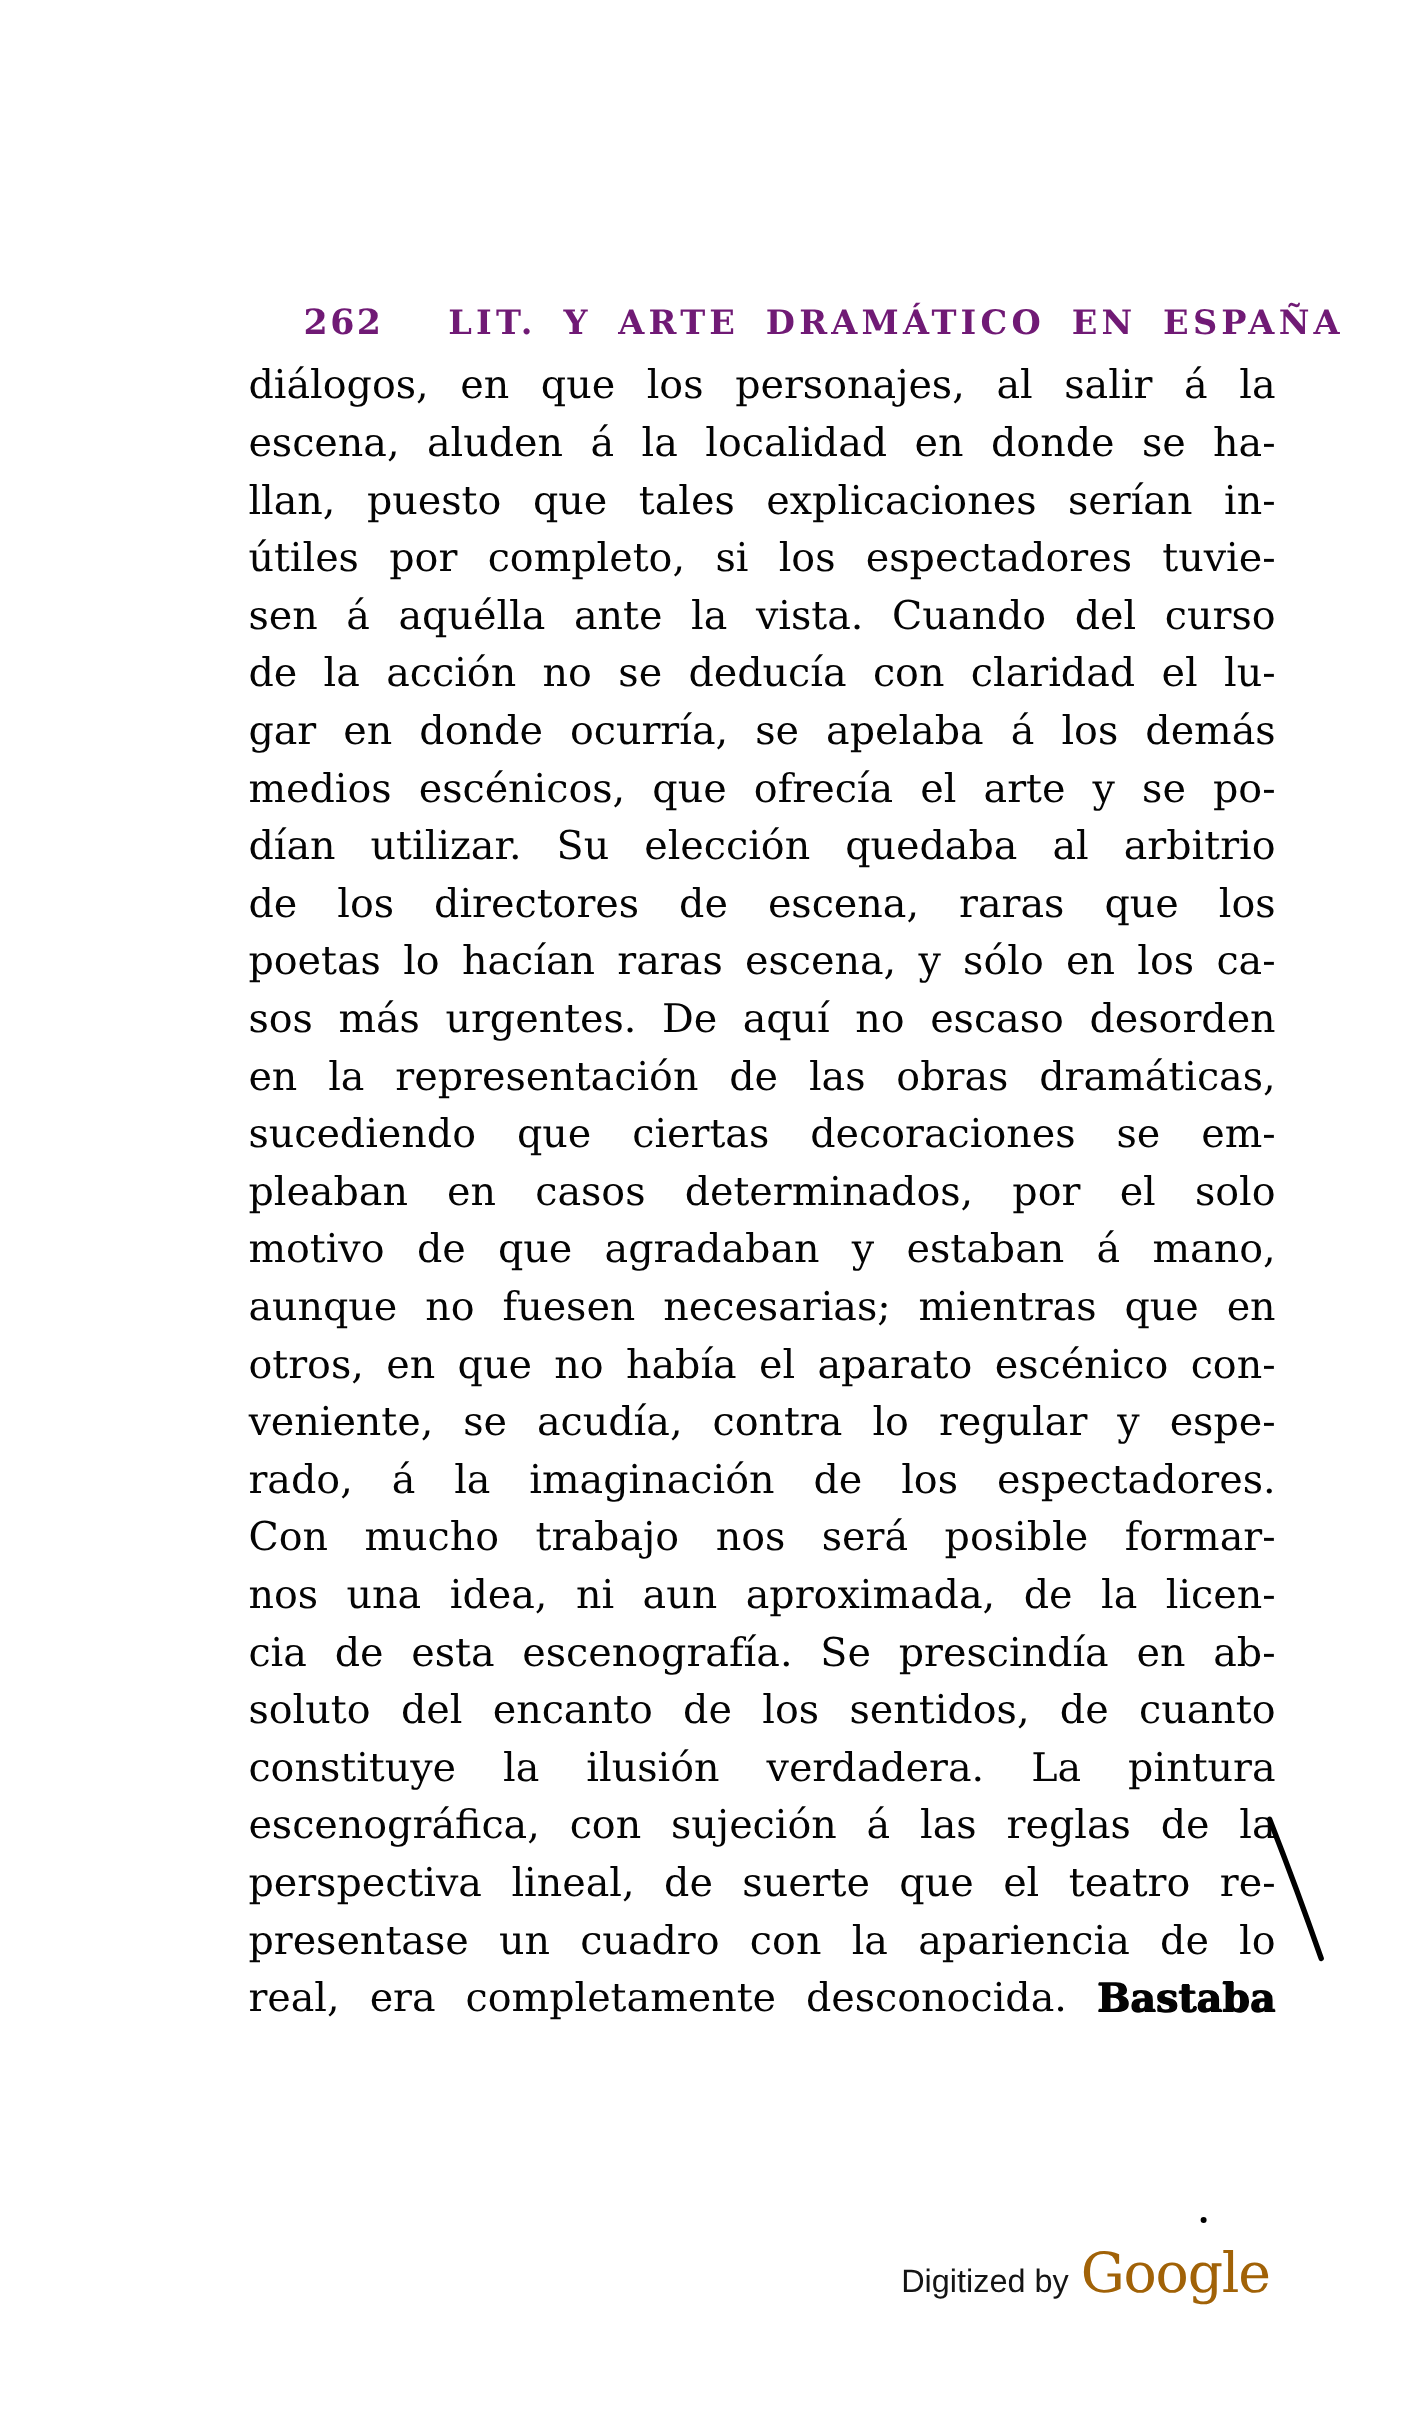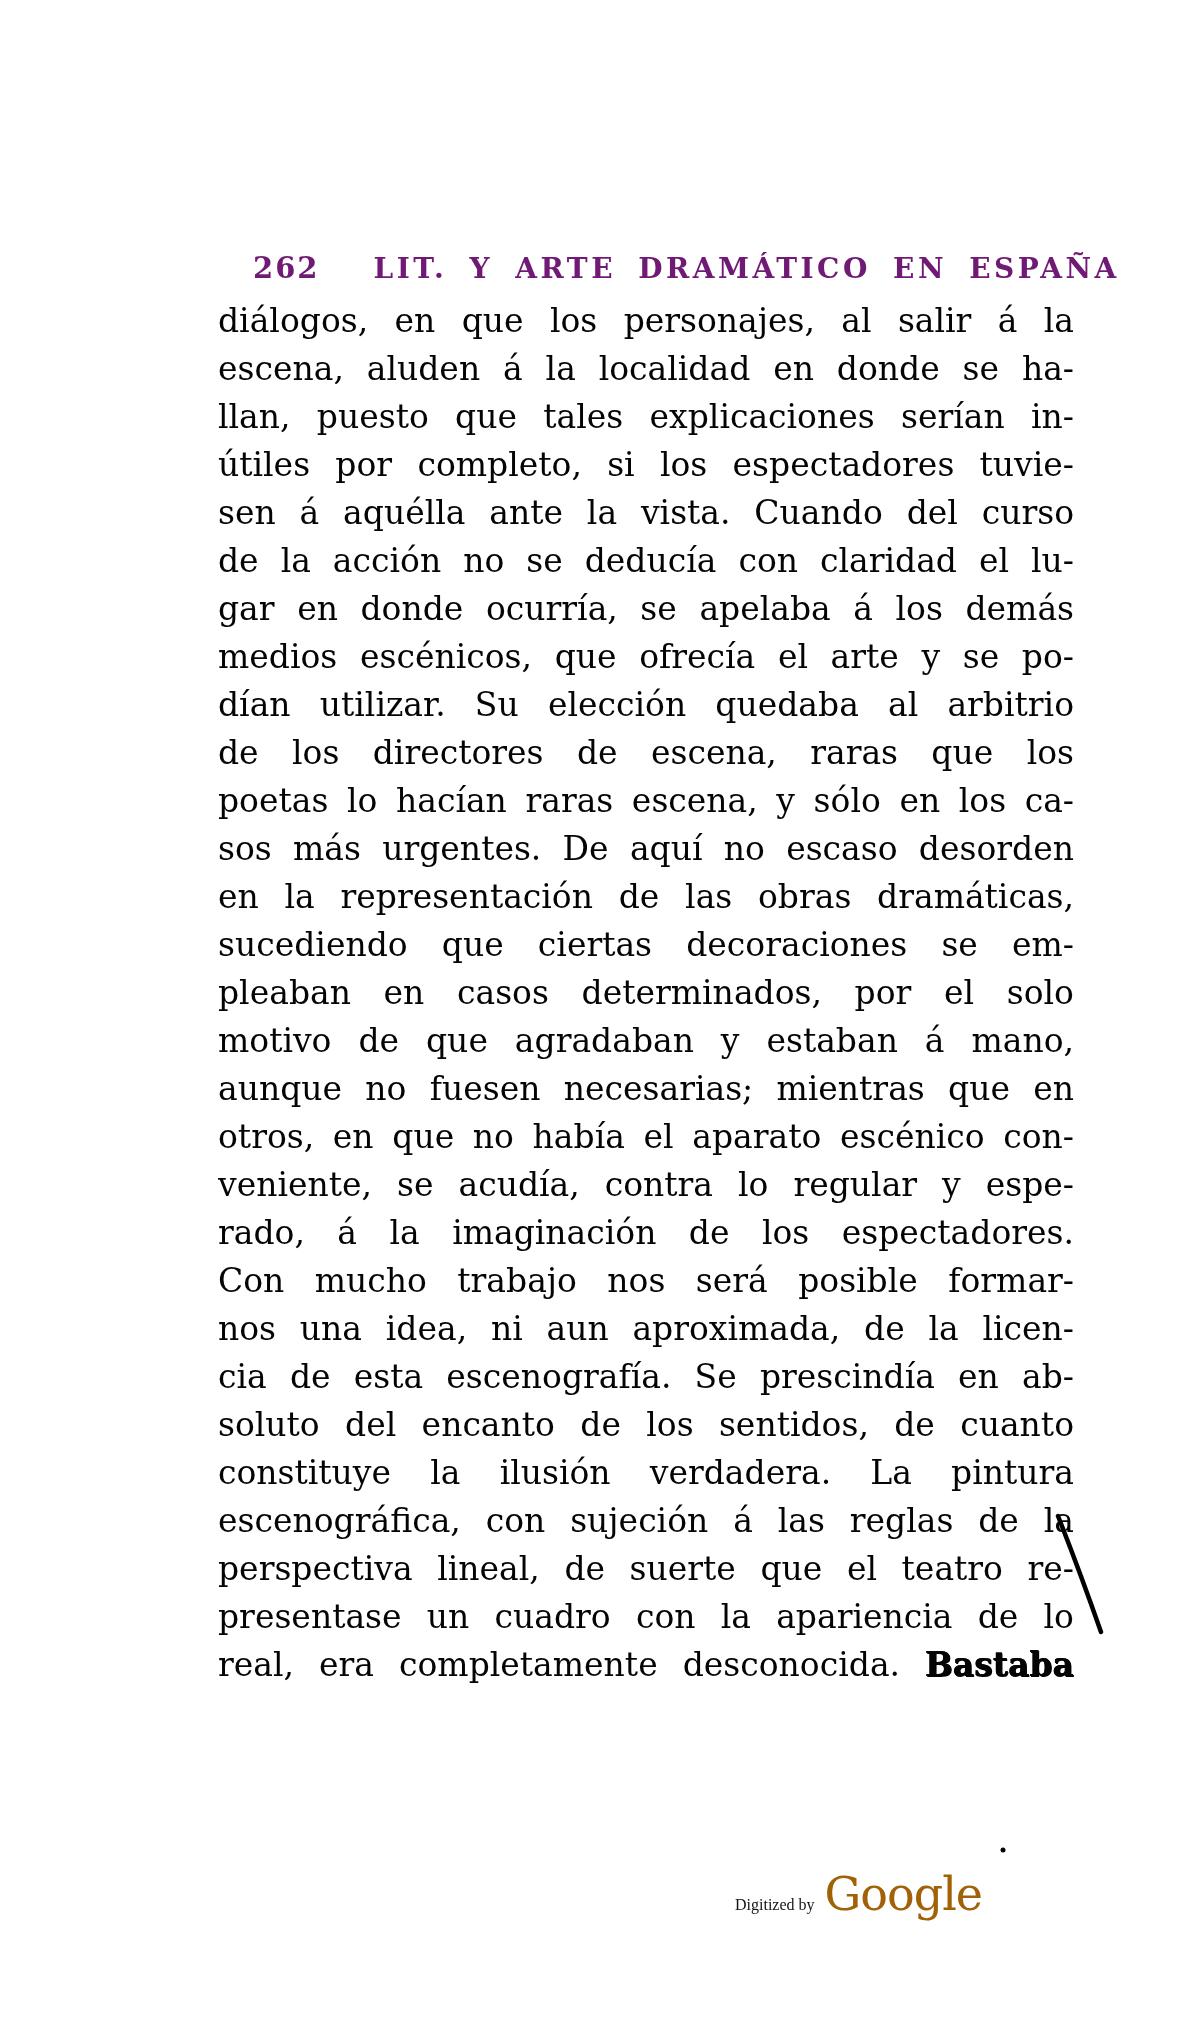--- a/index.html
+++ b/index.html
@@ -35,21 +35,21 @@
   .running-title {
     margin-left: 54px;
     font-size: 28px;
     letter-spacing: 3.5px;
     word-spacing: 9px;
   }
   
   .body-text {
     position: absolute;
     top: 297px;
-    left: 218px;
+    left: 207px;
     width: 856px;
     font-size: 33px;
     line-height: 48px;
     color: #040404;
   }
   .line {
     text-align: justify;
     text-align-last: justify;
     height: 48px;
     overflow: hidden;
@@ -61,23 +61,24 @@
   
   .footer {
     position: absolute;
     left: 735px;
     top: 1867px;
     display: flex;
     align-items: baseline;
     gap: 10px;
   }
   .digitized {
-    font-family: Liberation Serif, serif;
-    font-size: 16px;
+    font-family: Liberation Sans, sans-serif;
+    font-size: 27px;
     color: #141414;
+    margin-left: 16px;
   }
   .google-logo {
     font-family: "DejaVu Serif", serif;
     font-size: 46px;
     letter-spacing: -1px;
     color: #a16207;
   }
   
   .artifacts {
     position: absolute;

